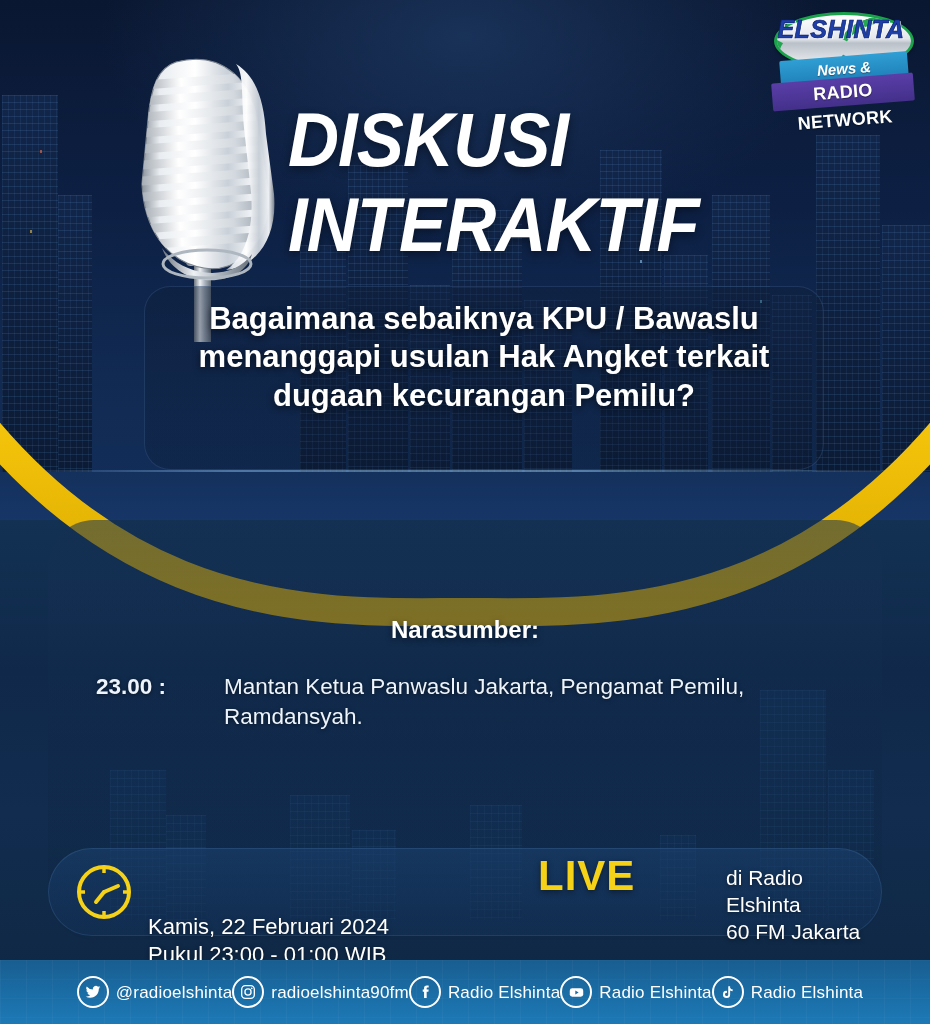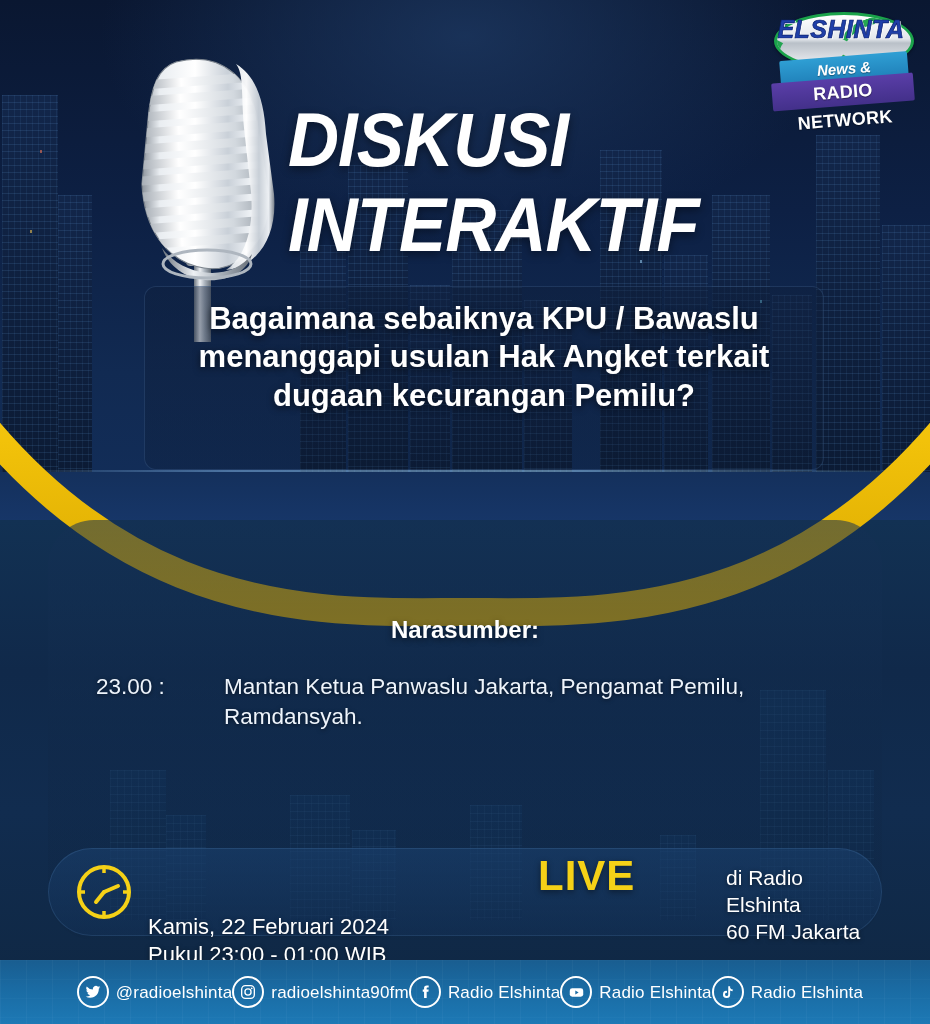--- a/index.html
+++ b/index.html
@@ -124,21 +124,21 @@
     color:#ffffff;letter-spacing:-1px;
     transform:scaleX(.93);transform-origin:left center;
     text-shadow:0 3px 10px rgba(0,0,0,.45);
     white-space:nowrap;
   }
   .headline .l2{font-size:76px;margin-top:12px;}
 
   
   .qbox{
     position:absolute;left:144px;top:286px;width:680px;height:184px;
-    border-radius:12px;
+    border-radius:26px;
     background:linear-gradient(180deg,rgba(14,30,58,.42) 0%,rgba(12,26,50,.30) 100%);
     box-shadow:inset 0 0 0 1px rgba(120,170,230,.16);
   }
   .qtext{
     position:absolute;left:0;right:0;top:14px;
     text-align:center;
     font:700 31px/1.24 "Liberation Sans",sans-serif;
     color:#ffffff;
     text-shadow:0 2px 7px rgba(0,0,0,.6);
   }
@@ -149,21 +149,21 @@
     font:700 24px/1 "Liberation Sans",sans-serif;color:#fff;
     text-shadow:0 2px 6px rgba(0,0,0,.5);
   }
   .nara-list{
     position:absolute;left:96px;top:672px;width:760px;
     color:#eef4fb;
     font:400 22.5px/1.34 "Liberation Sans",sans-serif;
     text-shadow:0 1px 4px rgba(0,0,0,.55);
   }
   .nara-item{display:flex;margin-bottom:22px;}
-  .nara-time{flex:0 0 92px;white-space:nowrap;}
+  .nara-time{flex:0 0 92px;white-space:nowrap;font-weight:bold;}
   .nara-body{flex:1;margin-left:36px;}
 
   
   .infobar{
     position:absolute;left:48px;top:848px;width:834px;height:88px;
     border-radius:44px;
     background:linear-gradient(180deg,rgba(26,64,110,.58) 0%,rgba(19,50,90,.46) 100%);
     box-shadow:inset 0 0 0 1px rgba(120,175,235,.14);
   }
   .clock{position:absolute;left:26px;top:14px;width:60px;height:60px;}

